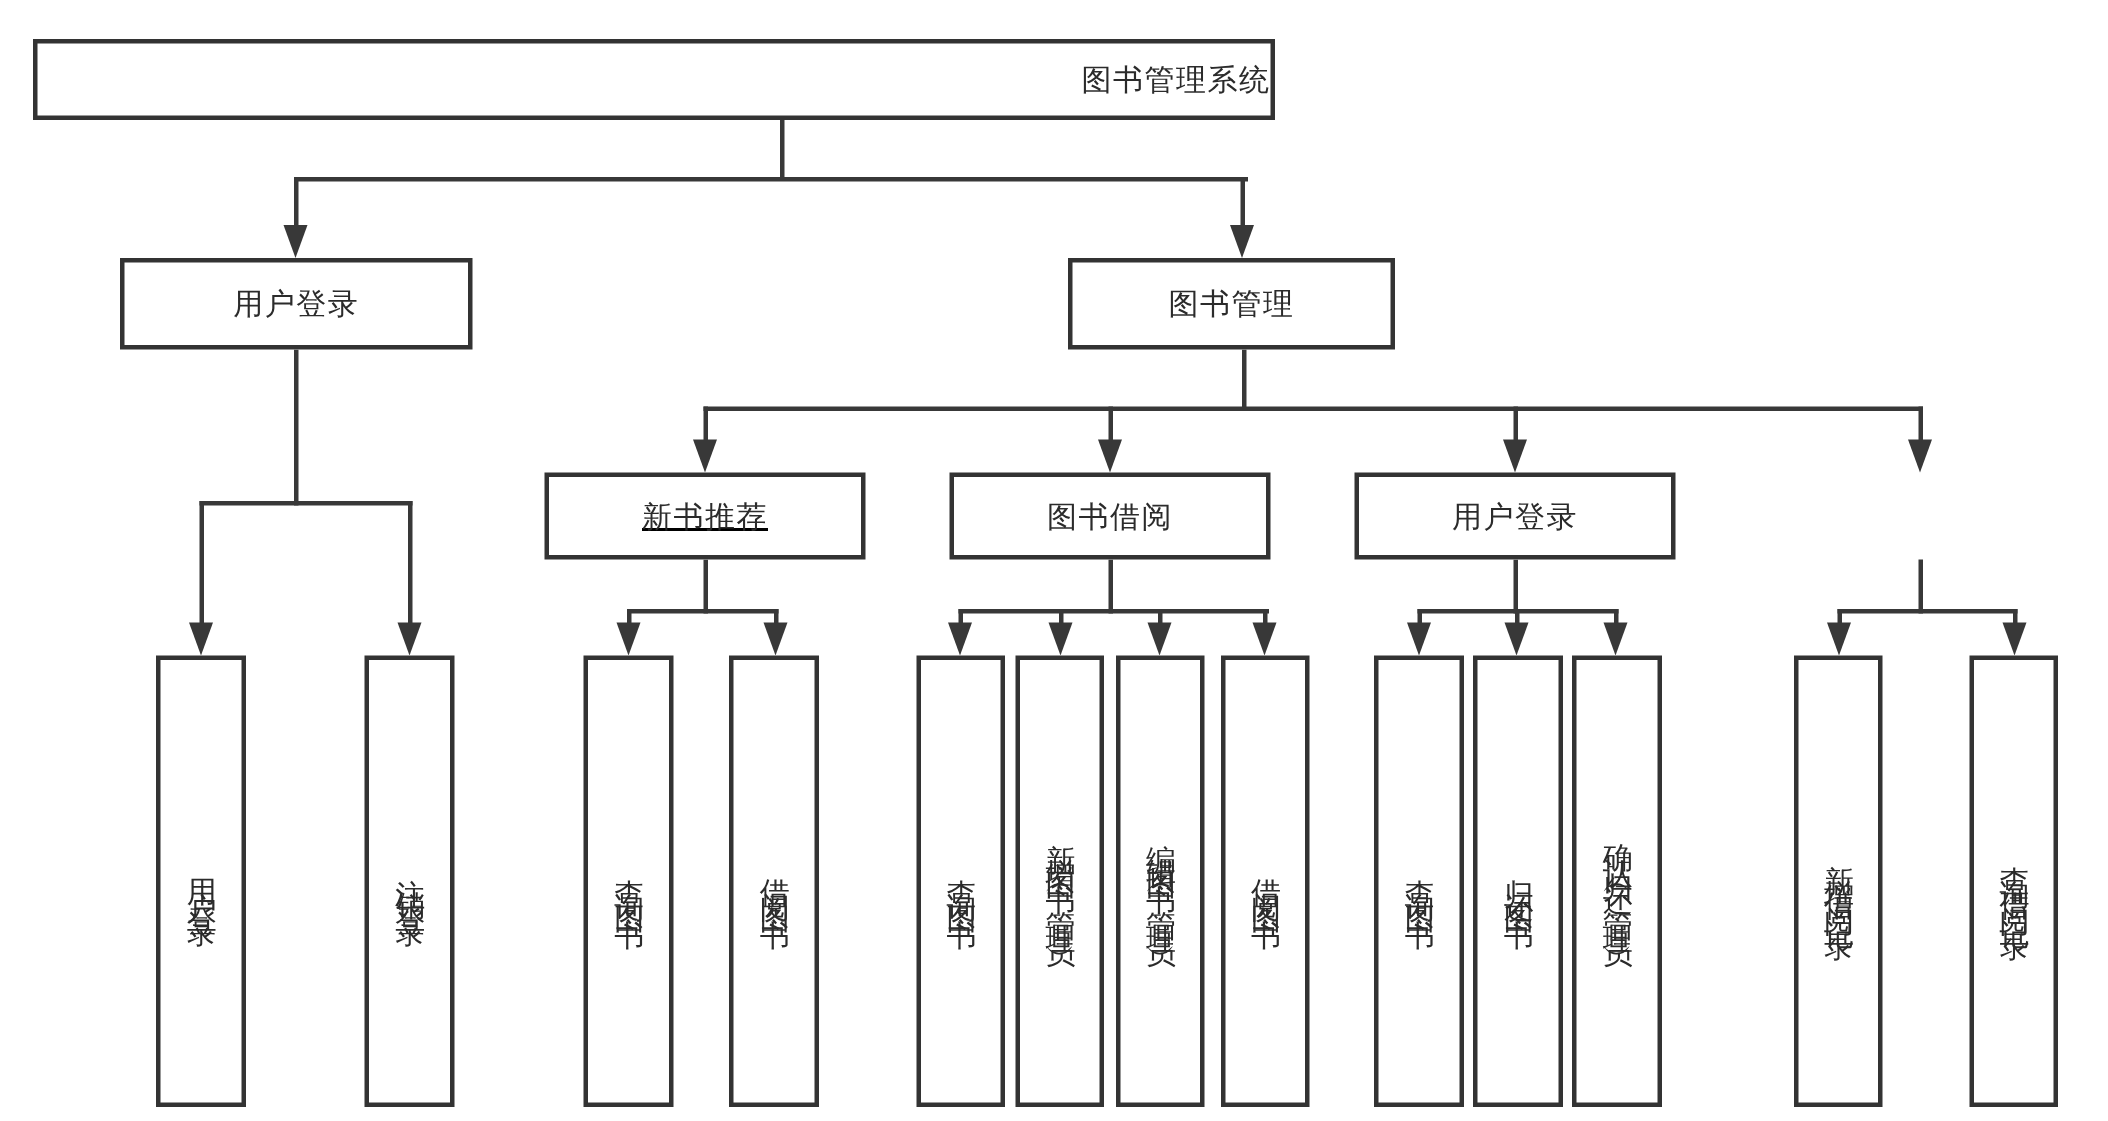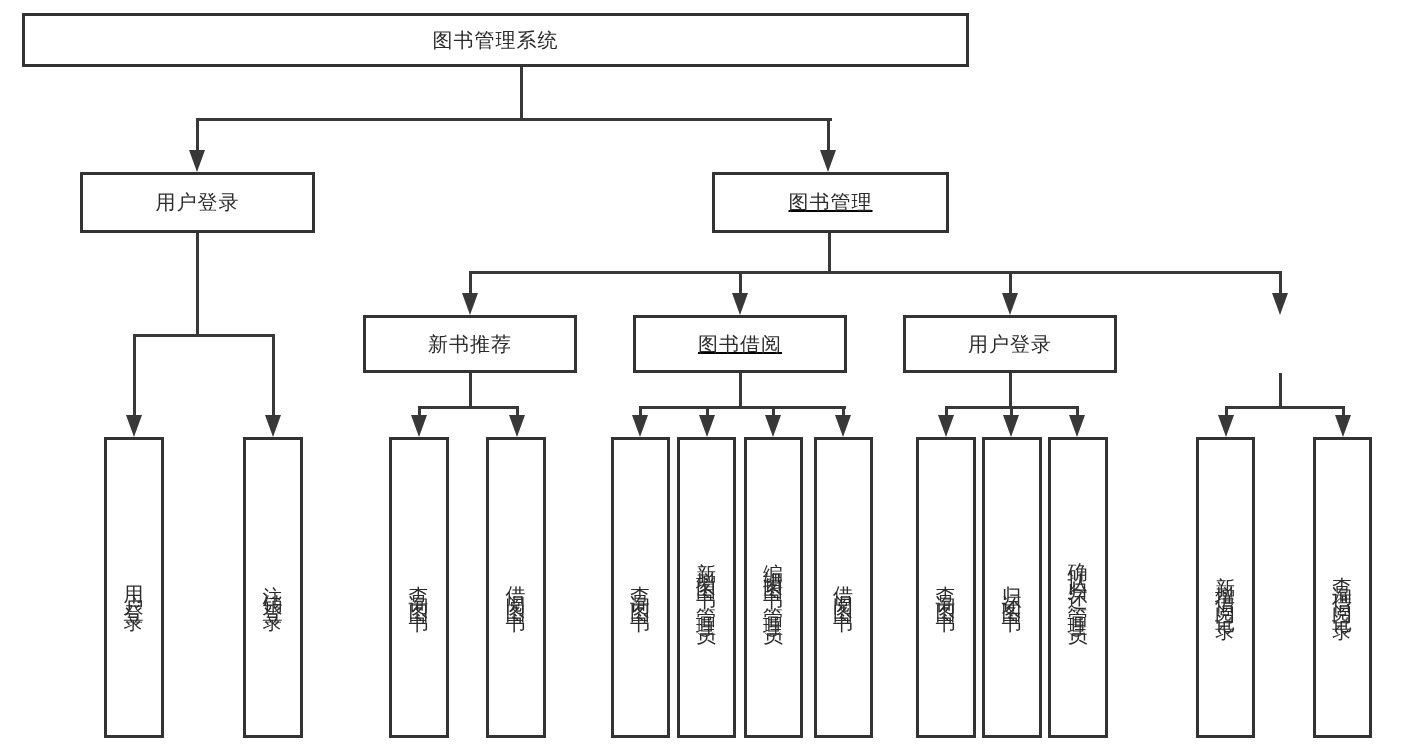--- a/index.html
+++ b/index.html
@@ -33,35 +33,35 @@
   .watermark{
     position:absolute;right:10px;bottom:4px;z-index:3;
     font-size:21px;color:#9c9c9c;letter-spacing:1px;
   }
 </style>
 </head>
 <body>
 
 <div class="stage">
 
-  <div class="box" style="left:22px;top:13px;width:947px;height:54px;">
+  <div class="box" style="left:22px;top:26px;width:828px;height:54px;justify-content:flex-end;">
     <span class="lbl">图书管理系统</span>
   </div>
 
   <div class="box" style="left:80px;top:172px;width:235px;height:61px;">
     <span class="lbl">用户登录</span>
   </div>
-  <div class="box" style="left:712px;top:172px;width:237px;height:61px;text-decoration:underline;">
+  <div class="box" style="left:712px;top:172px;width:218px;height:61px;">
     <span class="lbl">图书管理</span>
   </div>
 
-  <div class="box" style="left:363px;top:315px;width:214px;height:58px;">
+  <div class="box" style="left:363px;top:315px;width:214px;height:58px;text-decoration:underline;">
     <span class="lbl">新书推荐</span>
   </div>
-  <div class="box" style="left:633px;top:315px;width:214px;height:58px;text-decoration:underline;">
+  <div class="box" style="left:633px;top:315px;width:214px;height:58px;">
     <span class="lbl">图书借阅</span>
   </div>
   <div class="box" style="left:903px;top:315px;width:214px;height:58px;">
     <span class="lbl">用户登录</span>
   </div>
 
   <div class="box v" style="left:104px;top:437px;width:60px;height:301px;">
     <span class="lbl">用户登录</span>
   </div>
   <div class="box v" style="left:243px;top:437px;width:60px;height:301px;">

